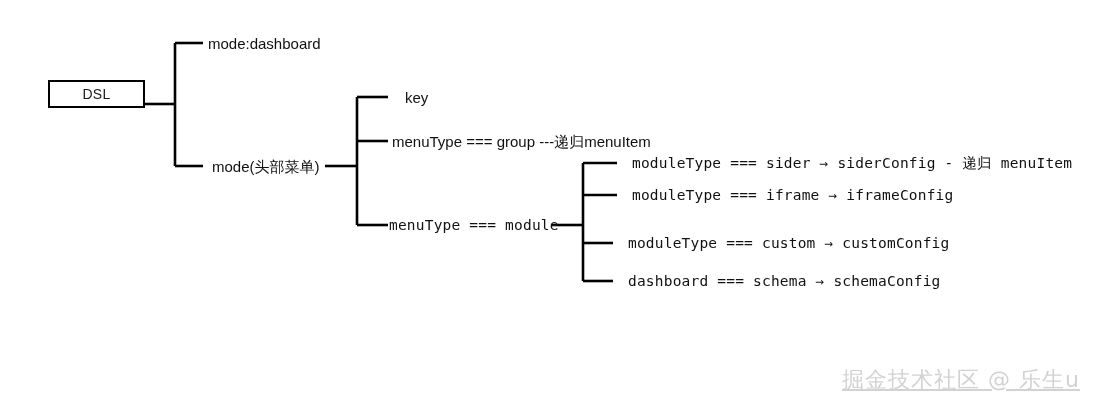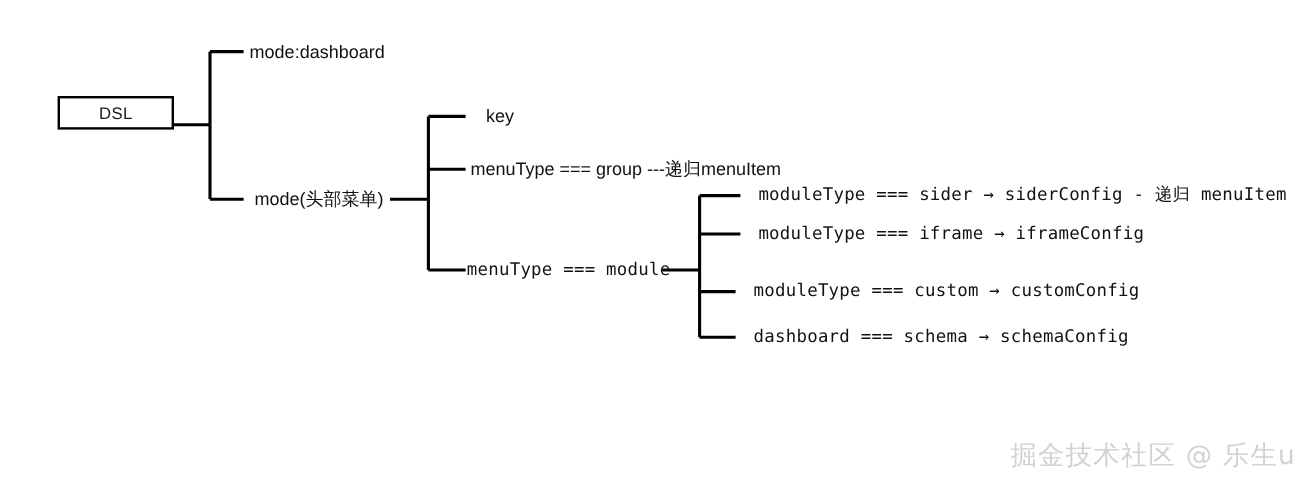--- a/index.html
+++ b/index.html
@@ -61,20 +61,21 @@
   #watermark {
     position: absolute;
     right: 14px;
     bottom: 8px;
     font-family: "DejaVu Sans", sans-serif;
     font-size: 22px;
     color: #d2d2d2;
     letter-spacing: 1px;
     white-space: nowrap;
     user-select: none;
+    text-decoration: underline;
   }
 </style>
 </head>
 <body>
 
 <div id="canvas">
 
   <svg id="tree-svg" viewBox="0 0 1094 403" xmlns="http://www.w3.org/2000/svg">
     <g stroke="#000000" stroke-width="2.6" fill="none" stroke-linecap="butt">
 

